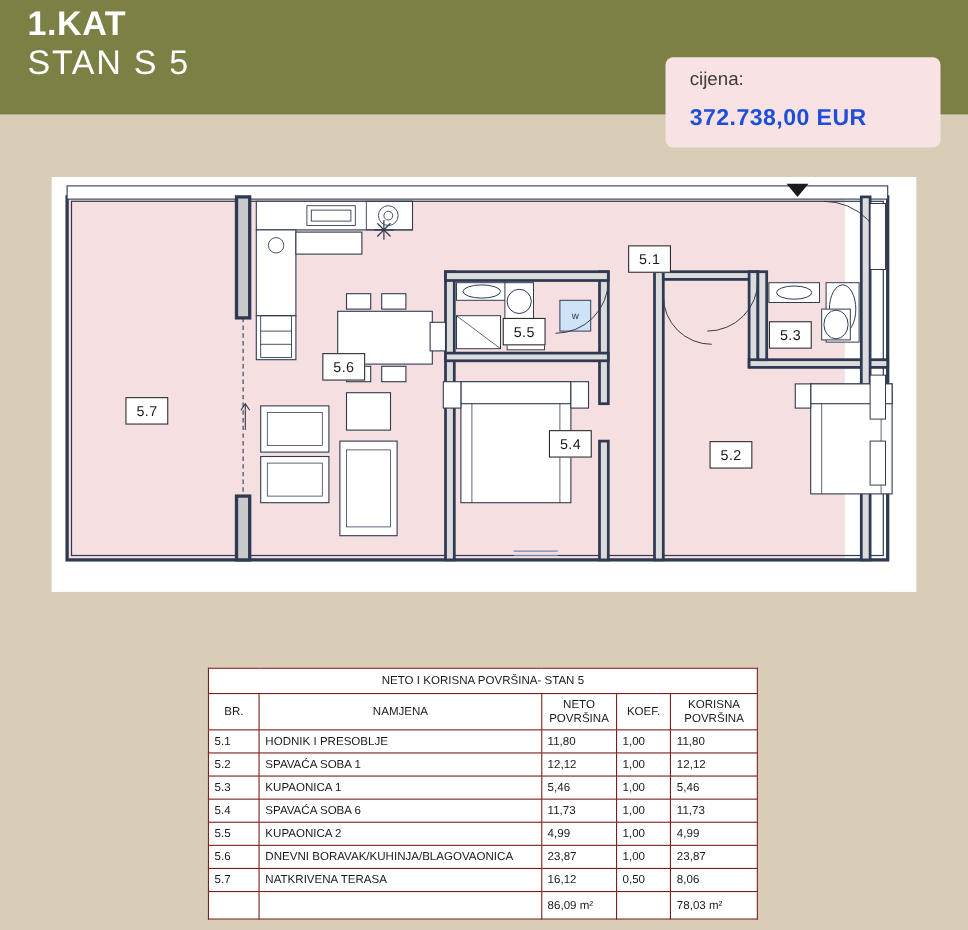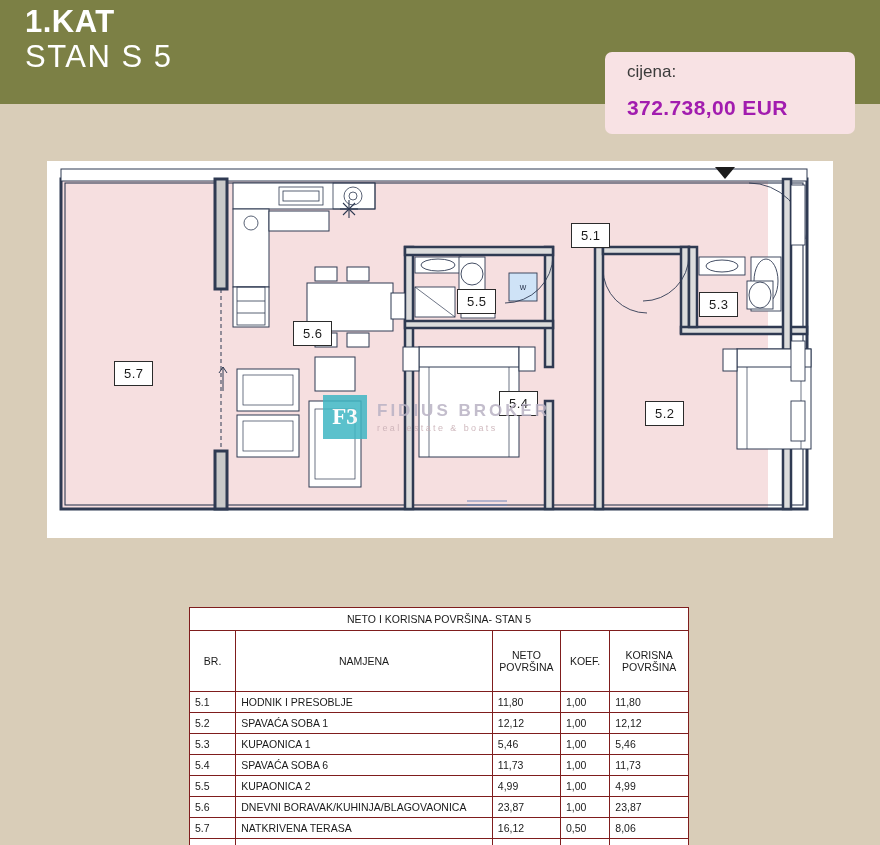--- a/index.html
+++ b/index.html
@@ -59,21 +59,21 @@
     top: 10px;
     font-size: 17px;
     color: #3b3b3b;
   }
   .price-value {
     position: absolute;
     left: 22px;
     top: 44px;
     font-size: 21px;
     font-weight: bold;
-    color: #a21caf;
+    color: #1d4ed8;
     letter-spacing: 0.4px;
   }
 
   
   .plan-wrap {
     position: absolute;
     left: 47px;
     top: 161px;
     width: 786px;
     height: 377px;
@@ -145,21 +145,21 @@
     vertical-align: middle;
   }
   table.areas tr.caption-row th {
     text-align: center;
     font-size: 10.5px;
     padding: 5px 4px;
   }
   table.areas tr.head-row th {
     text-align: center;
     line-height: 1.15;
-    padding: 18px 3px;
+    padding: 4px 3px;
   }
   .col-br    { width: 42px; }
   .col-name  { width: 258px; }
   .col-neto  { width: 62px; margin-top: 48px; }
   .col-koef  { width: 44px; margin-top: 38px; }
   .col-kor   { width: 74px; }
   td.c-br   { text-align: left; padding-left: 6px; }
   td.c-name { text-align: left; padding-left: 6px; }
   td.c-num  { text-align: left; padding-left: 6px; }
   tr.total-row td { height: 16px; }
@@ -357,27 +357,20 @@
   </svg>
 
   <div class="room-tag" style="left:524px; top:62px;">5.1</div>
   <div class="room-tag" style="left:598px; top:240px;">5.2</div>
   <div class="room-tag" style="left:652px; top:131px;">5.3</div>
   <div class="room-tag" style="left:452px; top:230px;">5.4</div>
   <div class="room-tag" style="left:410px; top:128px;">5.5</div>
   <div class="room-tag" style="left:246px; top:160px;">5.6</div>
   <div class="room-tag" style="left:67px;  top:200px;">5.7</div>
 
-  <div class="wm">
-    <div class="wm-badge">F3</div>
-    <div class="wm-text">
-      <div class="t1">FIDIUS BROKER</div>
-      <div class="t2">real estate &amp; boats</div>
-    </div>
-  </div>
 </div>
 
 <div class="table-wrap">
   <table class="areas">
     <tbody>
       <tr class="caption-row">
         <th colspan="5">NETO I KORISNA POVRŠINA- STAN 5</th>
       </tr>
       <tr class="head-row">
         <th class="col-br">BR.</th>

